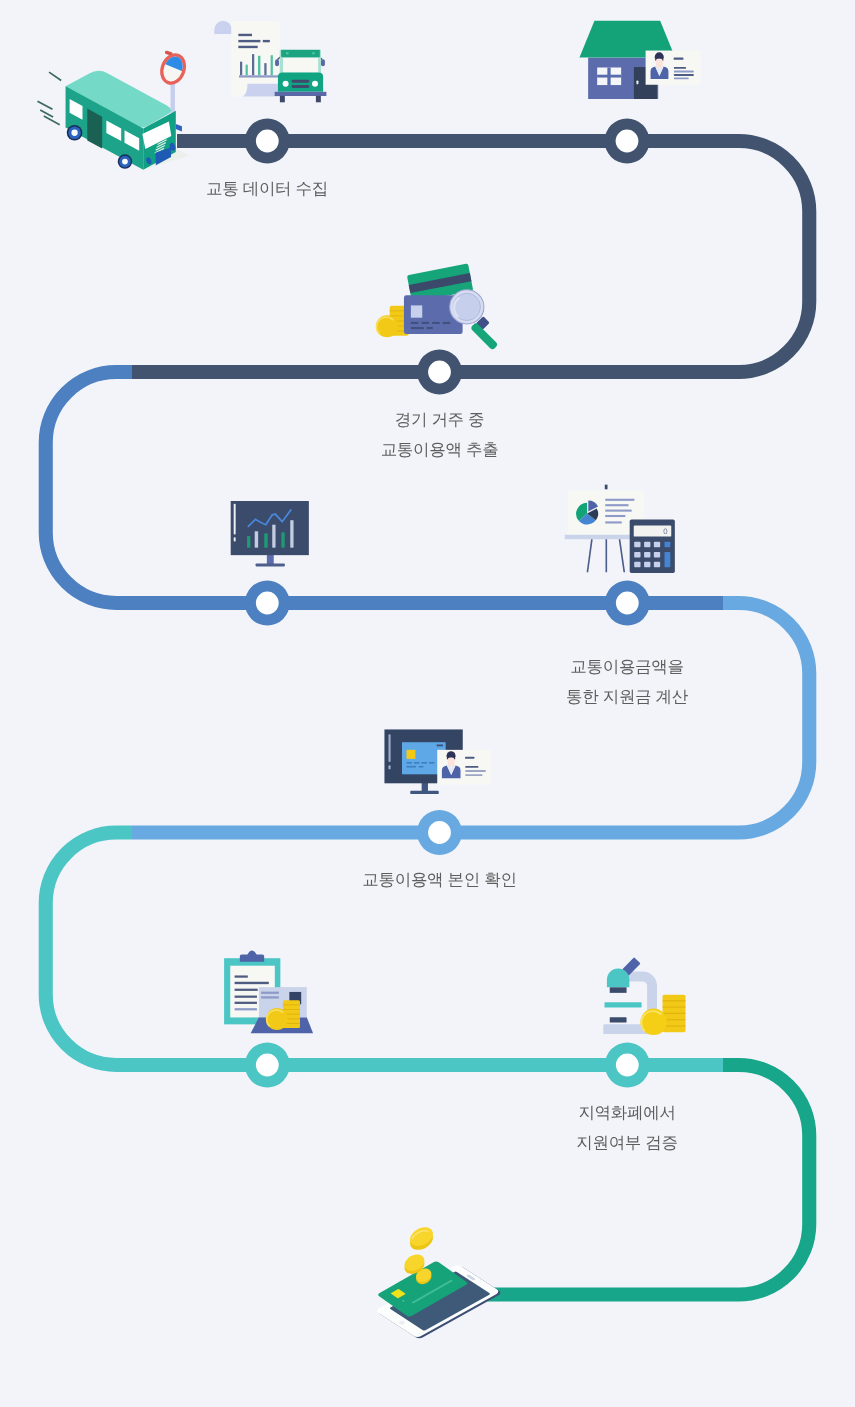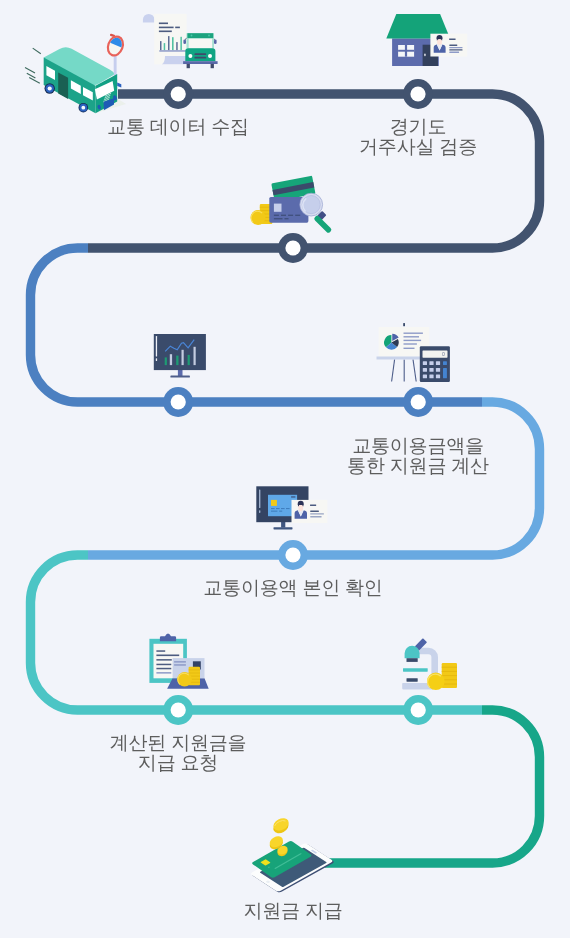--- a/index.html
+++ b/index.html
@@ -1,20 +1,20 @@
 <!DOCTYPE html>
 <html><head>
 <meta charset="utf-8">
 <style>
   html,body{margin:0;padding:0;}
   body{width:570px;height:938px;background:#F2F4FA;overflow:hidden;
        font-family:"Liberation Sans",sans-serif;}
   #stage{position:relative;width:570px;height:938px;}
   svg.layer{position:absolute;left:0;top:0;width:570px;height:938px;overflow:visible;}
-  .lbl{position:absolute;text-align:center;color:#5d5d5d;font-size:19px;line-height:19.5px;
+  .lbl{position:absolute;text-align:center;color:#5d5d5d;font-size:11px;line-height:19.5px;
        white-space:pre;letter-spacing:-0.2px;}
 </style>
 </head>
 <body>
 
 <div id="stage">
 
   <svg class="layer" viewBox="0 0 570 938">
     <g fill="none" stroke-width="9.4" stroke-linecap="butt">
 
@@ -140,22 +140,20 @@
       <circle cx="190.4" cy="55.9" r="2.0" fill="#FFFFFF"></circle>
       <circle cx="210.0" cy="55.9" r="2.0" fill="#FFFFFF"></circle>
       <rect x="194.4" y="53.2" width="11.8" height="1.9" rx="0.95" fill="#3F4A6B"></rect>
       <rect x="194.4" y="56.7" width="11.8" height="1.9" rx="0.95" fill="#3F4A6B"></rect>
       <rect x="183.1" y="61.2" width="34.5" height="2.8" fill="#5A68A8"></rect>
       <rect x="186.6" y="63.9" width="3.3" height="4.3" fill="#3F4A6B"></rect>
       <rect x="210.6" y="63.9" width="3.3" height="4.3" fill="#3F4A6B"></rect>
     </g>
   </svg>
 
-  <div class="lbl" style="left:318px;top:117px;width:200px;">경기도
-거주사실 검증</div>
 
   <svg class="layer" viewBox="0 0 570 938">
     <rect x="392.1" y="38.4" width="46.7" height="27.6" fill="#5C6BAC"></rect>
     <path d="M396.3 13.9 L440.1 13.9 L450.1 38.4 L386.3 38.4 Z" fill="#14A379"></path>
     <rect x="398.1" y="45.0" width="16.0" height="11.7" fill="#F4F6F9"></rect>
     <rect x="404.9" y="45.0" width="2.2" height="11.7" fill="#5C6BAC"></rect>
     <rect x="398.1" y="49.8" width="16.0" height="1.9" fill="#5C6BAC"></rect>
     <rect x="422.6" y="44.7" width="15.4" height="21.3" fill="#33405C"></rect>
     <rect x="424.3" y="53.6" width="1.3" height="2.6" rx="0.6" fill="#EDEFF6"></rect>
     <g>
@@ -169,20 +167,22 @@
         <path d="M436.8 44.4 L439.6 50.6 L442.4 44.4 L441.0 44.0 L439.6 46.4 L438.2 44.0 Z" fill="#E6EAF4"></path>
       </g>
       <rect x="449.1" y="38.4" width="6.5" height="1.5" rx="0.3" fill="#4D5C80"></rect>
       <rect x="449.3" y="44.6" width="8.0" height="1.3" rx="0.3" fill="#4D5C80"></rect>
       <rect x="449.3" y="47.0" width="13.2" height="1.3" rx="0.3" fill="#8E9BC8"></rect>
       <rect x="449.3" y="49.3" width="13.2" height="1.3" rx="0.3" fill="#4D5C80"></rect>
       <rect x="449.3" y="51.6" width="9.8" height="1.3" rx="0.3" fill="#8E9BC8"></rect>
     </g>
   </svg>
 
+  <div class="lbl" style="left:193px;top:271px;width:200px;">경기 거주 중
+교통이용액 추출</div>
 
   <svg class="layer" viewBox="0 0 570 938">
     <g transform="rotate(-11 293 188)">
       <rect x="272.5" y="179.5" width="41.5" height="18.5" rx="1.4" fill="#16A579"></rect>
       <rect x="272.5" y="186.0" width="41.5" height="5.5" fill="#3B4A6B"></rect>
     </g>
     <g>
       <rect x="259.8" y="203.9" width="12.6" height="20.0" rx="1.2" fill="#F2C917"></rect>
       <g stroke="#E2B50D" stroke-width="0.7" fill="none">
         <line x1="259.8" y1="207.2" x2="272.4" y2="207.2"></line>
@@ -309,22 +309,20 @@
         <path d="M294.6 518.8 L294.6 513.4 Q294.6 510.9 297.9 510.3 L300.8 516.6 L303.7 510.3 Q307.0 510.9 307.0 513.4 L307.0 518.8 Z" fill="#4E63A8"></path>
         <path d="M297.9 510.3 L300.8 516.6 L303.7 510.3 L302.3 509.9 L300.8 512.3 L299.3 509.9 Z" fill="#E6EAF4"></path>
       </g>
       <rect x="310.0" y="504.5" width="6.2" height="1.4" rx="0.3" fill="#4D5C80"></rect>
       <rect x="310.2" y="510.6" width="8.7" height="1.3" rx="0.3" fill="#4D5C80"></rect>
       <rect x="310.2" y="513.3" width="13.7" height="1.3" rx="0.3" fill="#9AA6C4"></rect>
       <rect x="310.2" y="516.1" width="11.4" height="1.3" rx="0.3" fill="#9AA6C4"></rect>
     </g>
   </svg>
 
-  <div class="lbl" style="left:78px;top:733px;width:200px;">계산된 지원금을
-지급 요청</div>
 
   <svg class="layer" viewBox="0 0 570 938">
     <rect x="149.4" y="638.8" width="37.5" height="44.1" fill="#4CC5C5"></rect>
     <rect x="153.5" y="643.8" width="29.7" height="34.5" fill="#F7F7F4"></rect>
     <path d="M159.9 641.2 L159.9 637.4 Q159.9 636.3 161.2 636.3 L165.0 636.3 Q166.4 633.6 168.0 633.6 Q169.6 633.6 171.0 636.3 L174.8 636.3 Q176.1 636.3 176.1 637.4 L176.1 641.2 Z" fill="#4E63A8"></path>
     <g>
       <rect x="156.4" y="650.3" width="8.8" height="1.5" fill="#4D5C80"></rect>
       <rect x="156.4" y="654.5" width="22.8" height="1.6" fill="#4D5C80"></rect>
       <rect x="156.4" y="659.1" width="15.4" height="1.5" fill="#4D5C80"></rect>
       <rect x="156.4" y="663.7" width="14.9" height="1.5" fill="#4D5C80"></rect>
@@ -345,20 +343,22 @@
         <line x1="188.6" y1="679.2" x2="200.0" y2="679.2"></line>
         <line x1="188.6" y1="682.3" x2="200.0" y2="682.3"></line>
       </g>
     </g>
     <g>
       <circle cx="184.6" cy="679.3" r="7.3" fill="#F2C917"></circle>
       <path d="M179.7 684.3 A6.4 6.4 0 0 1 188.8 675.1" stroke="#F8DE5E" stroke-width="1.1" fill="none"></path>
     </g>
   </svg>
 
+  <div class="lbl" style="left:318px;top:733px;width:200px;">지역화폐에서
+지원여부 검증</div>
 
   <svg class="layer" viewBox="0 0 570 938">
     <path d="M417.5 651.0 H428.5 A6.2 6.2 0 0 1 434.7 657.2 V674.5" stroke="#C9D3EA" stroke-width="6.6" fill="none" stroke-linecap="butt"></path>
     <rect x="402.2" y="682.9" width="31.5" height="6.5" rx="0.8" fill="#C9D3EA"></rect>
     <rect x="417.9" y="638.6" width="6.0" height="11.5" rx="0.7" fill="#4E63A8" transform="rotate(44 420.9 644.35)"></rect>
     <path d="M404.6 658.2 L404.6 653.2 A7.5 7.5 0 0 1 419.6 653.2 L419.6 658.2 Z" fill="#4CC5C5"></path>
     <rect x="406.5" y="658.2" width="11.2" height="3.7" fill="#3A4B6B"></rect>
     <rect x="403.0" y="668.2" width="24.7" height="3.5" rx="0.4" fill="#4CC5C5"></rect>
     <rect x="406.5" y="678.2" width="11.2" height="3.5" rx="0.4" fill="#3A4B6B"></rect>
     <g>
@@ -403,15 +403,14 @@
         <ellipse cx="276.3" cy="841.8" rx="7.0" ry="5.0" fill="#F8D52A" transform="rotate(-28 276.3 841.8)"></ellipse>
       </g>
       <g>
         <ellipse cx="281.0" cy="827.0" rx="8.1" ry="5.6" fill="#EDC514" transform="rotate(-28 281.0 827.0)"></ellipse>
         <ellipse cx="281.0" cy="824.4" rx="8.1" ry="5.6" fill="#F8D52A" transform="rotate(-28 281.0 824.4)"></ellipse>
         <path d="M274.6 826.0 A7.2 4.8 -28 0 1 285.5 821.0" stroke="#FBE271" stroke-width="1.0" fill="none"></path>
       </g>
     </g>
   </svg>
 
-  <div class="lbl" style="left:193px;top:901px;width:200px;">지원금 지급</div>
 
 </div>
 
 </body></html>

